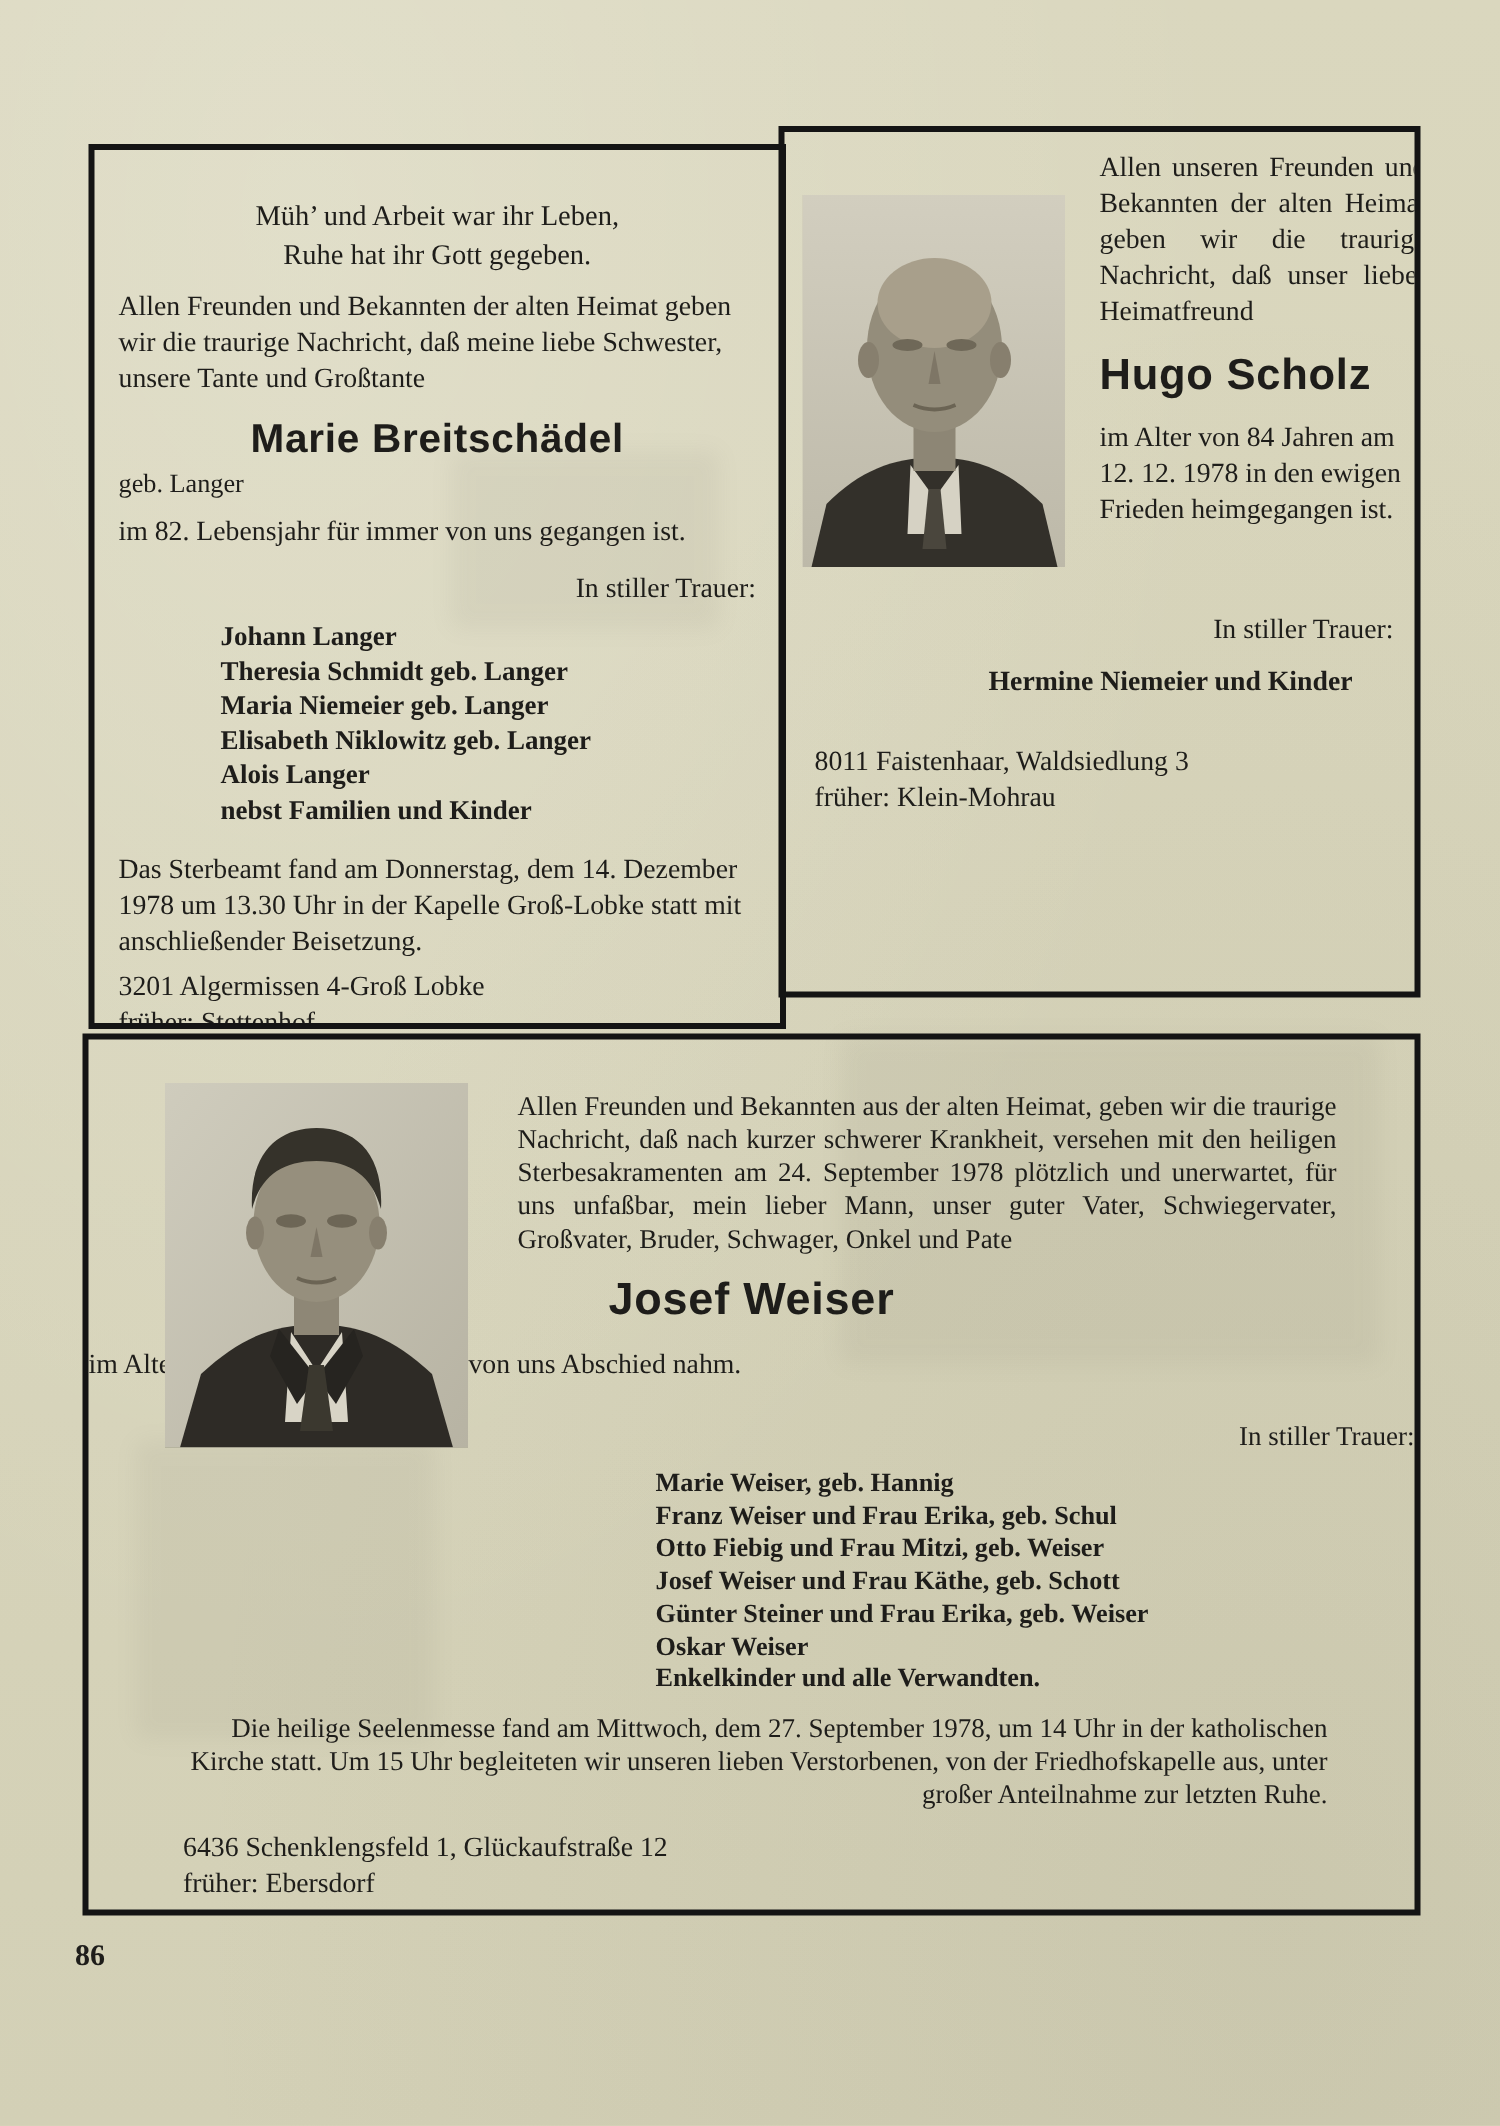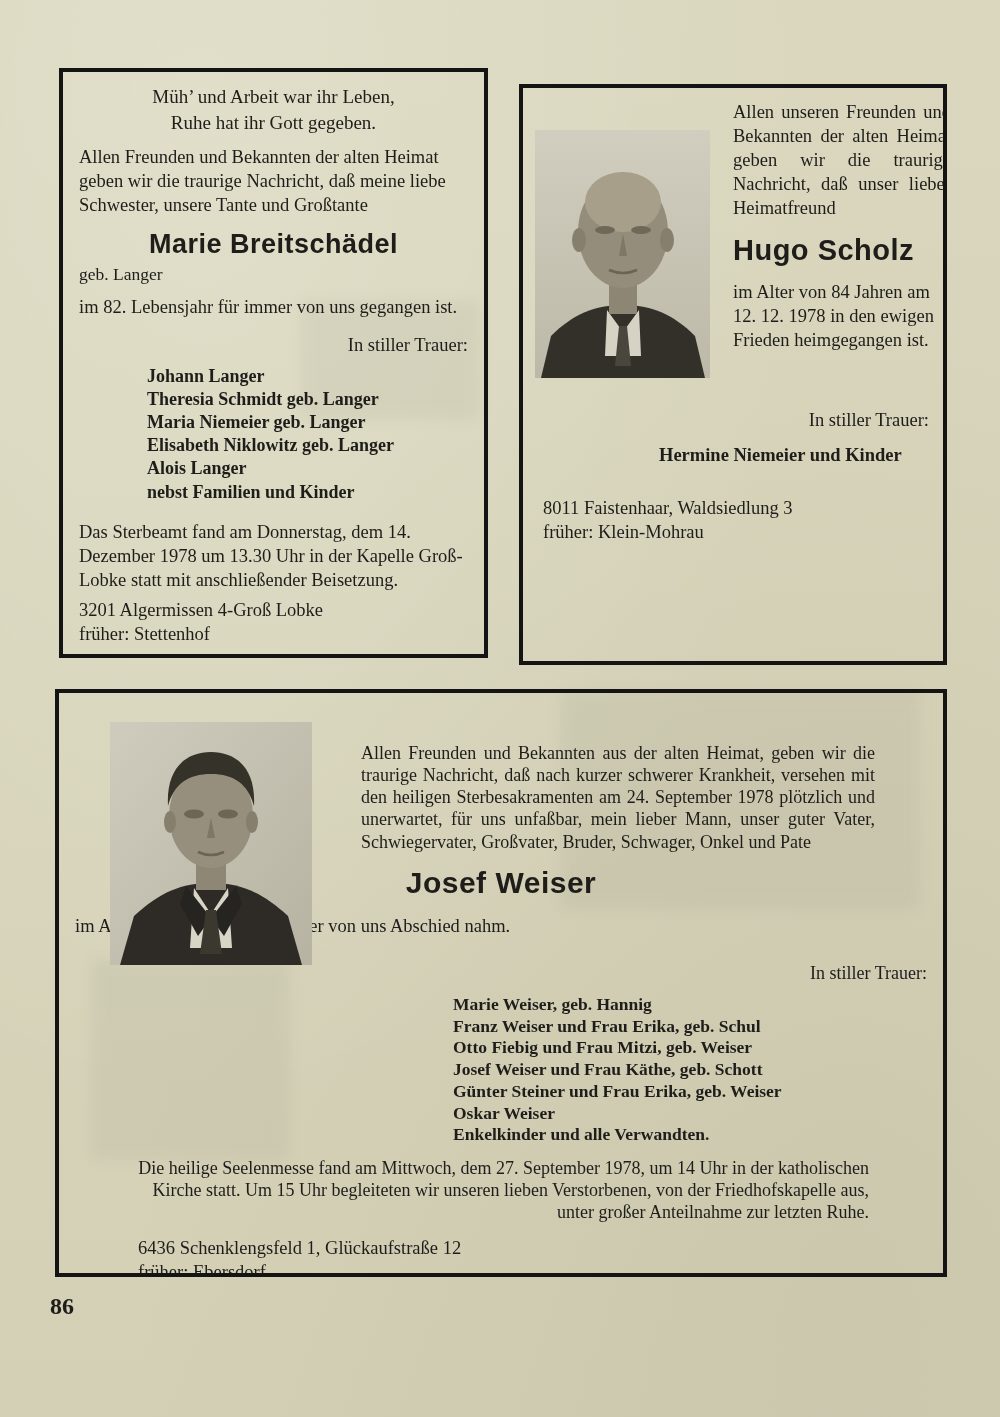--- a/index.html
+++ b/index.html
@@ -14,23 +14,23 @@
     font-family: "Liberation Serif", serif;
     color: #1e1d1a;
     overflow: hidden;
   }
   .obit {
     position: absolute;
     border: 4px solid #141414;
     box-sizing: border-box;
     overflow: hidden;
   }
-  #box-breitschaedel { left: 59px;  top: 68px;  width: 429px; height: 590px; padding: 8px 16px; }
+  #box-breitschaedel { left: 59px;  top: 96px;  width: 465px; height: 590px; padding: 28px 16px; }
   #box-scholz        { left: 519px; top: 84px;  width: 428px; height: 581px; padding: 12px 14px; position: absolute; }
-  #box-weiser        { left: 55px;  top: 689px; width: 892px; height: 588px; padding: 16px; }
+  #box-weiser        { left: 55px;  top: 689px; width: 892px; height: 588px; padding: 0; }
 
   .body-text { font-size: 18.5px; line-height: 1.3; }
   .epigraph { text-align: center; margin: 4px 0 10px 0; font-size: 19px; line-height: 1.35; }
   .intro { margin: 0 0 10px 0; }
   .deceased-name {
     font-family: "Liberation Sans", sans-serif;
     font-weight: bold;
     font-size: 27px;
     letter-spacing: 0.5px;
     text-align: center;
@@ -74,21 +74,21 @@
   #box-weiser .passing { margin: 12px 0 0 0; font-size: 18.5px; }
   #box-weiser .trauer-label { margin: 24px 0 0 381px; font-size: 18px; }
   #box-weiser .mourners { margin: 9px 0 0 378px; font-size: 17.5px; line-height: 1.24; }
   #box-weiser .service { margin: 11px 58px 0 63px; font-size: 18px; line-height: 1.23; text-align: right; }
   #box-weiser .addr-block { margin: 13px 0 0 63px; font-size: 18.5px; }
 
   .page-number {
     position: absolute;
     left: 50px; top: 1293px;
     font-weight: bold;
-    font-size: 24px;
+    font-size: 20px;
   }
 
   
   .ghost {
     position: absolute;
     background: #6a675a;
     opacity: 0.07;
     filter: blur(7px);
     border-radius: 6px;
     pointer-events: none;

